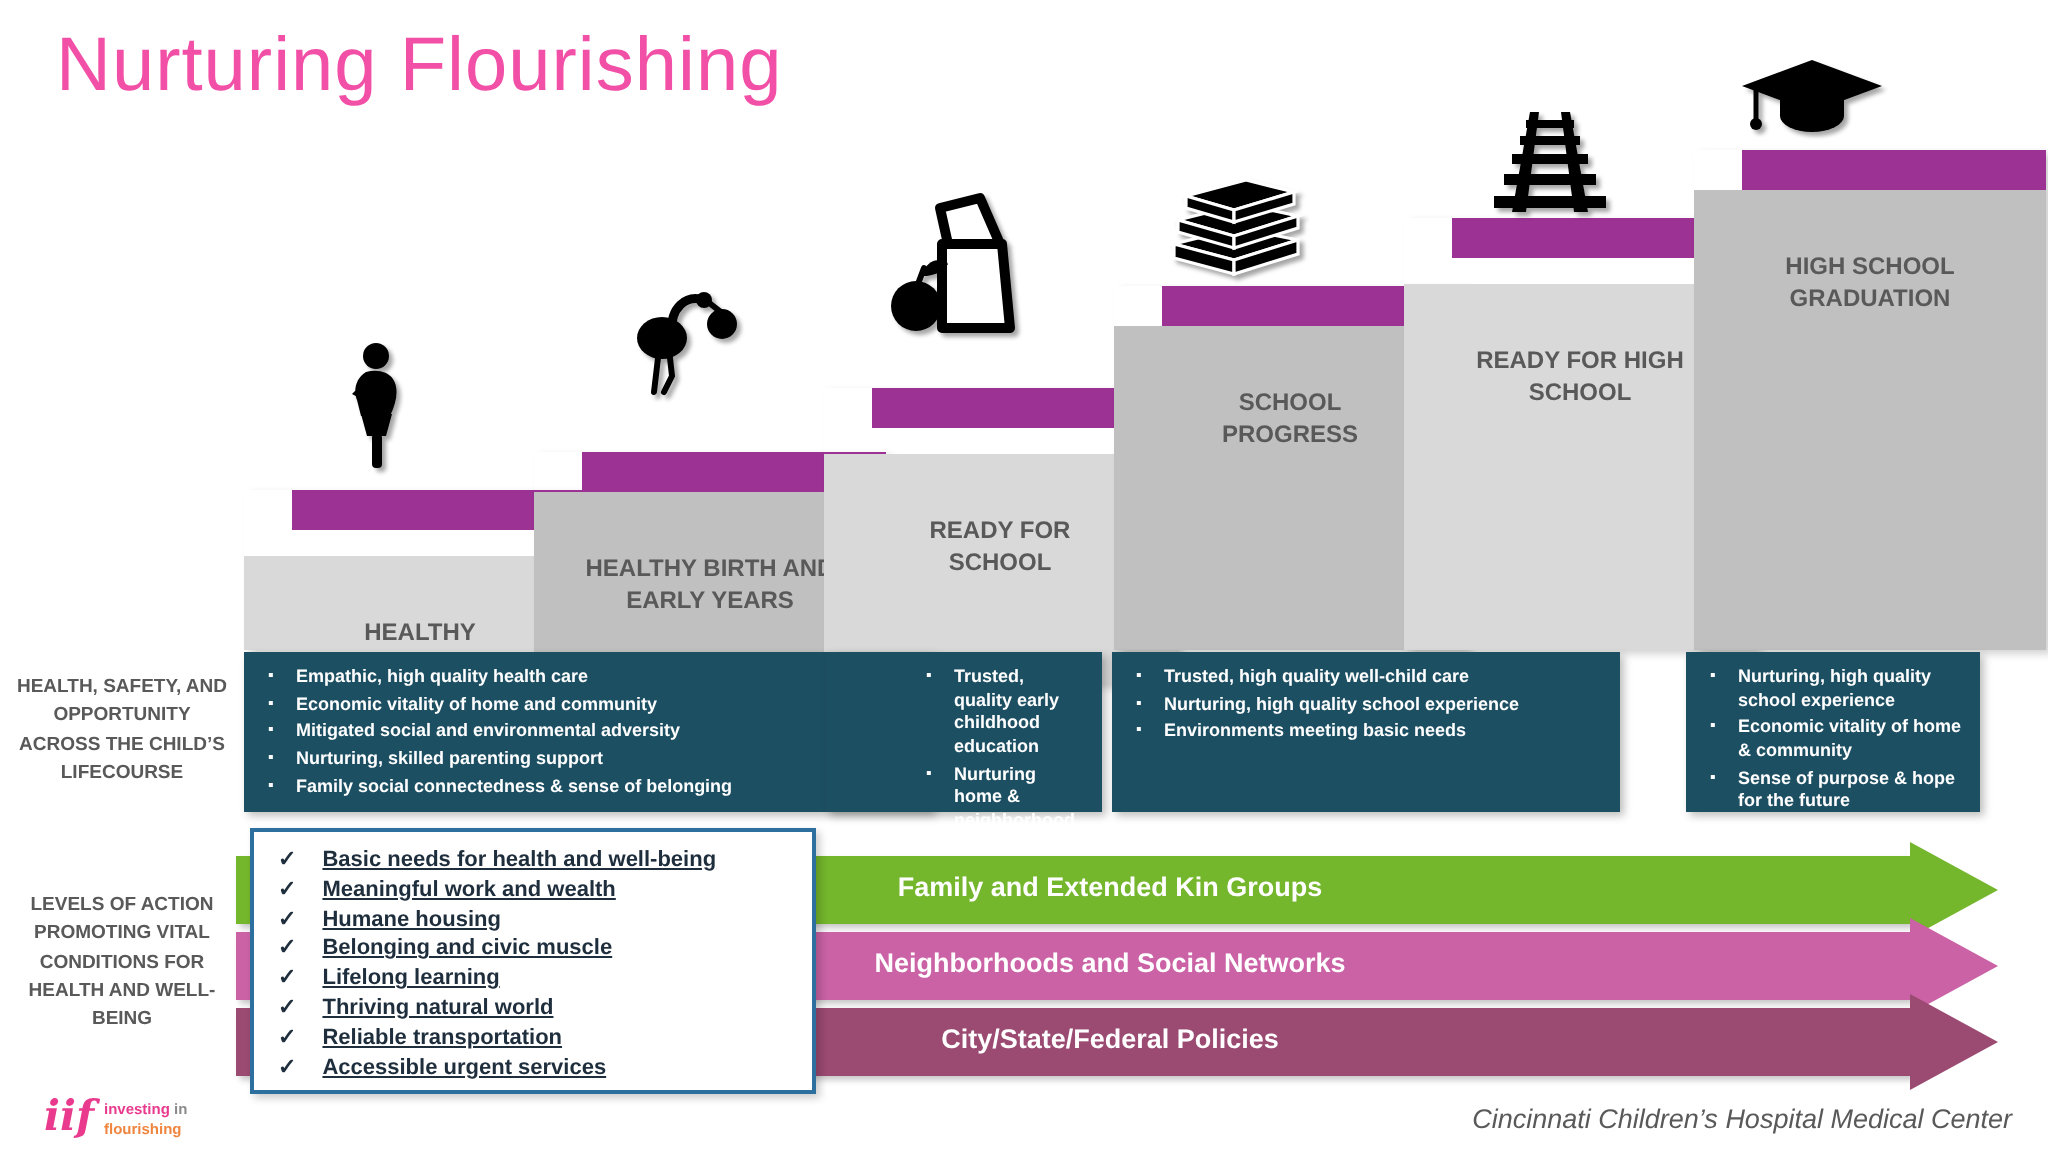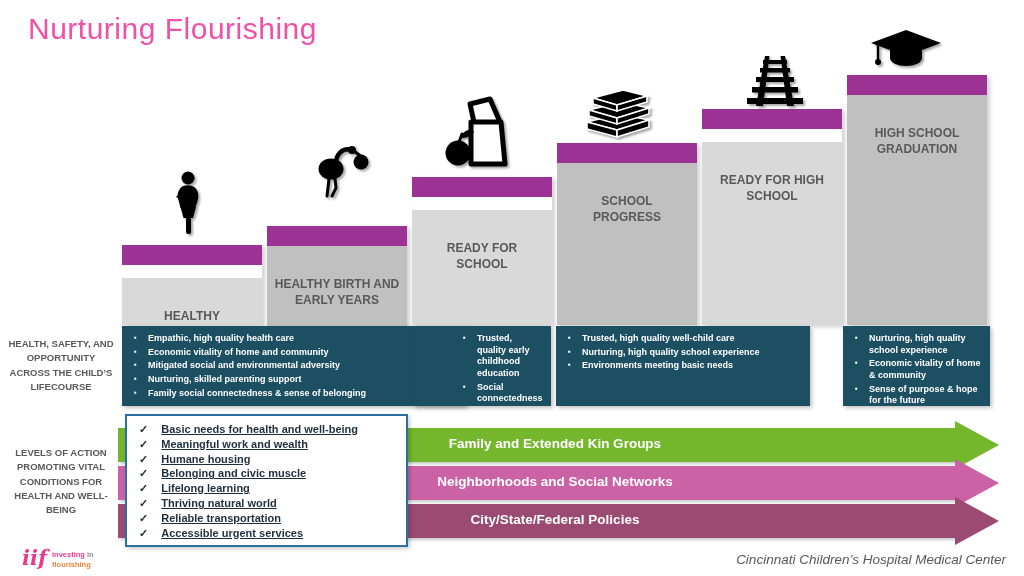--- a/index.html
+++ b/index.html
@@ -1,31 +1,31 @@
 <!DOCTYPE html>
 <html><head>
 <meta charset="utf-8">
 <style>
   html,body{margin:0;padding:0;background:#ffffff;}
   .slide{position:relative;width:1024px;height:576px;background:#ffffff;overflow:hidden;
          font-family:"Liberation Sans", sans-serif;}
 
   
-  .title{position:absolute;left:28px;top:12px;font-size:30px;font-weight:500;
+  .title{position:absolute;left:28px;top:12px;font-size:38px;font-weight:500;
          color:#f24fa7;letter-spacing:0.5px;}
 
   
-  .step{position:absolute;width:140px;box-shadow:3px 2px 4px rgba(0,0,0,0.18);}
+  .step{position:absolute;width:152px;box-shadow:3px 2px 4px rgba(0,0,0,0.18);padding-left:24px;}
   .step .bar{height:20px;background:#9c3293;}
   .step .body{position:absolute;left:0;right:0;top:20px;bottom:0;}
   .step.odd  .body{background:#d9d9d9;margin-top:13px;}
   .step.even .body{background:#c0c0c0;}
   .s1{left:122px;top:245px;height:80px;}
   .s2{left:267px;top:226px;height:114px;}
-  .s3{left:412px;top:177px;height:148px;text-decoration:underline;}
+  .s3{left:412px;top:194px;height:148px;text-decoration:underline;}
   .s4{left:557px;top:143px;height:182px;}
   .s5{left:702px;top:109px;height:216px;}
   .s6{left:847px;top:75px;height:250px;}
   .step-label{position:relative;margin:30px auto 0;text-align:center;font-size:12px;
               font-weight:bold;color:#595959;line-height:1.35;}
   .lbl-narrow{max-width:102px;}
   .lbl-wide{max-width:128px;}
 
   
   .icon{position:absolute;filter:drop-shadow(2px 2px 1px rgba(0,0,0,0.35));}
@@ -208,20 +208,21 @@
       <li>Empathic, high quality health care</li>
       <li>Economic vitality of home and community</li>
       <li>Mitigated social and environmental adversity</li>
       <li>Nurturing, skilled parenting support</li>
       <li>Family social connectedness &amp; sense of belonging</li>
     </ul>
   </div>
   <div class="teal-box tb2">
     <ul>
       <li>Trusted, quality early childhood education</li>
+      <li>Nurturing home &amp; neighborhood</li>
       <li>Social connectedness</li>
     </ul>
   </div>
   <div class="teal-box tb3">
     <ul>
       <li>Trusted, high quality well-child care</li>
       <li>Nurturing, high quality school experience</li>
       <li>Environments meeting basic needs</li>
     </ul>
   </div>

